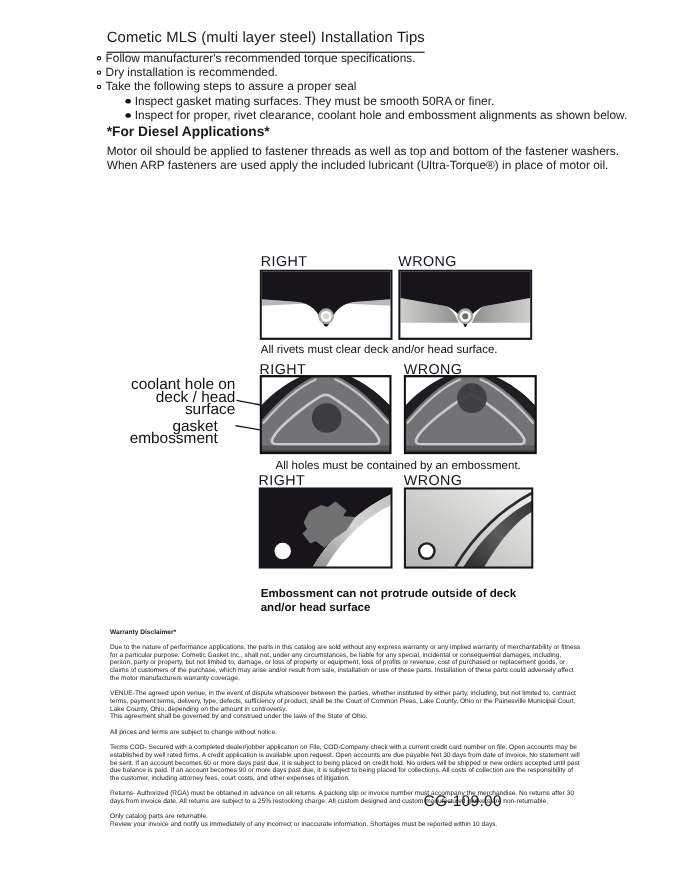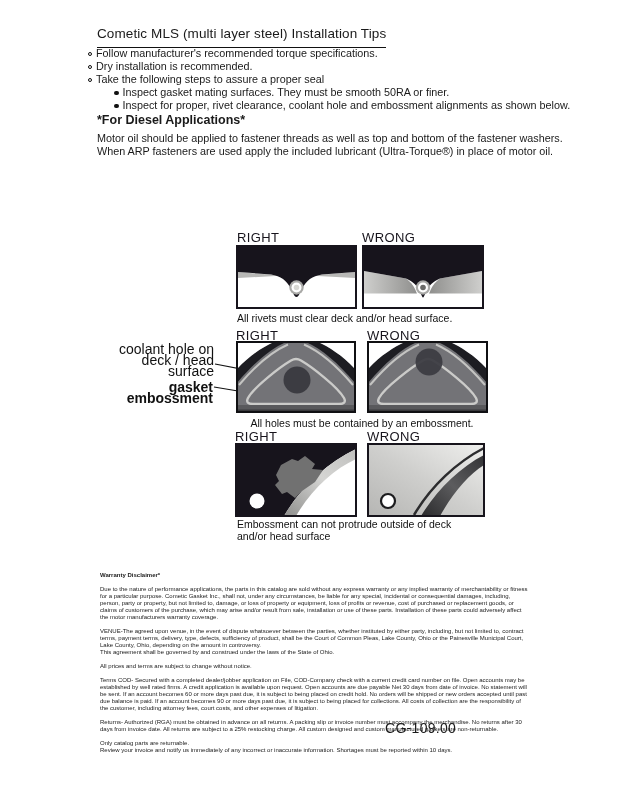--- a/index.html
+++ b/index.html
@@ -105,21 +105,21 @@
   <rect x="1" y="1" width="120" height="62" fill="none" stroke="#17141c" stroke-width="2"></rect>
 </svg>
 
 <div class="abs caption" style="top:313px;left:237px;">All rivets must clear deck and/or head surface.</div>
 
 <div class="abs fig-label" style="top:328px;left:236px;width:120px;">RIGHT</div>
 <div class="abs fig-label" style="top:328px;left:367px;width:121px;">WRONG</div>
 
 <div class="abs ann preline" style="top:344px;left:110px;width:104px;">coolant hole on
 deck / head surface</div>
-<div class="abs ann" style="top:382px;left:109px;width:104px;font-weight:bold;">gasket embossment</div>
+<div class="abs ann" style="top:382px;left:94px;width:104px;">gasket embossment</div>
 
 <svg class="abs" style="top:350px;left:212px;" width="100" height="55" viewBox="0 0 100 55">
   <line x1="3" y1="14" x2="82" y2="29" stroke="#111" stroke-width="1.2"></line>
   <line x1="2" y1="37" x2="50" y2="45" stroke="#111" stroke-width="1.2"></line>
 </svg>
 
 <svg class="abs" style="top:341px;left:236px;" width="120" height="72" viewBox="0 0 120 72">
   <rect x="0" y="0" width="120" height="72" fill="#737377"></rect>
   <path d="M38,1 L50,1 C34,8 18,22 1,42 L1,28 C14,14 27,6 38,1 Z" fill="#1d1d22"></path>
   <path d="M82,1 L70,1 C86,8 102,22 119,42 L119,28 C106,14 93,6 82,1 Z" fill="#1d1d22"></path>
@@ -183,21 +183,21 @@
         <stop offset="1" stop-color="#333335"></stop>
     </linearGradient>
   </defs>
   <rect x="0" y="0" width="118" height="74" fill="url(#gbg)"></rect>
   <path d="M117,5 C90,19 64,43 47,72" stroke="#2c2c2e" stroke-width="2.5" fill="none"></path>
   <path d="M117,12 C92,25 69,48 54,73 L73,73 C86,50 102,31 117,22 Z" fill="url(#gband)"></path>
   <circle cx="21" cy="58" r="7" fill="#ffffff" stroke="#1c1c1e" stroke-width="2.2"></circle>
   <rect x="1" y="1" width="116" height="72" fill="none" stroke="#17141c" stroke-width="2"></rect>
 </svg>
 
-<div class="abs caption preline" style="top:519px;left:237px;">Embossment can not protrude outside of deck
+<div class="abs caption preline" style="top:535px;left:237px;font-weight:bold;">Embossment can not protrude outside of deck
 and/or head surface</div>
 
 <div class="abs disclaimer">
   <h3>Warranty Disclaimer*</h3>
   <p class="preline">Due to the nature of performance applications, the parts in this catalog are sold without any express warranty or any implied warranty of merchantability or fitness for a particular purpose.  Cometic Gasket Inc., shall not, under any circumstances, be liable for any special, incidental or consequential damages, including, person, party or property, but not limited to, damage, or loss of property or equipment, loss of profits or revenue, cost of purchased or replacement goods, or claims of customers of the purchase, which may arise and/or result from sale, installation or use of these parts.  Installation of these parts could adversely affect the motor manufacturers warranty coverage.</p>
   <p class="preline">VENUE-The agreed upon venue, in the event of dispute whatsoever between the parties, whether instituted by either party, including, but not limited to, contract terms, payment terms, delivery, type, defects, sufficiency of product, shall be the Court of Common Pleas, Lake County, Ohio or the Painesville Municipal Court, Lake County, Ohio, depending on the amount in controversy.
 This agreement shall be governed by and construed under the laws of the State of Ohio.</p>
   <p class="preline">All prices and terms are subject to change without notice.</p>
   <p class="preline">Terms COD- Secured with a completed dealer/jobber application on File, COD-Company check with a current credit card number on file.  Open accounts may be established by well rated firms.  A credit application is available upon request.  Open accounts are due payable Net 30 days from date of invoice.  No statement will be sent.  If an account becomes 60 or more days past due, it is subject to being placed on credit hold.  No orders will be shipped or new orders accepted until past due balance is paid.  If an account becomes 90 or more days past due, it is subject to being placed for collections.  All costs of collection are the responsibility of the customer, including attorney fees, court costs, and other expenses of litigation.</p>
   <p class="preline">Returns- Authorized (RGA) must be obtained in advance on all returns.  A packing slip or invoice number must accompany the merchandise.  No returns after 30 days from invoice date.  All returns are subject to a 25% restocking charge.  All custom designed and custom manufactured gaskets are non-returnable.</p>

